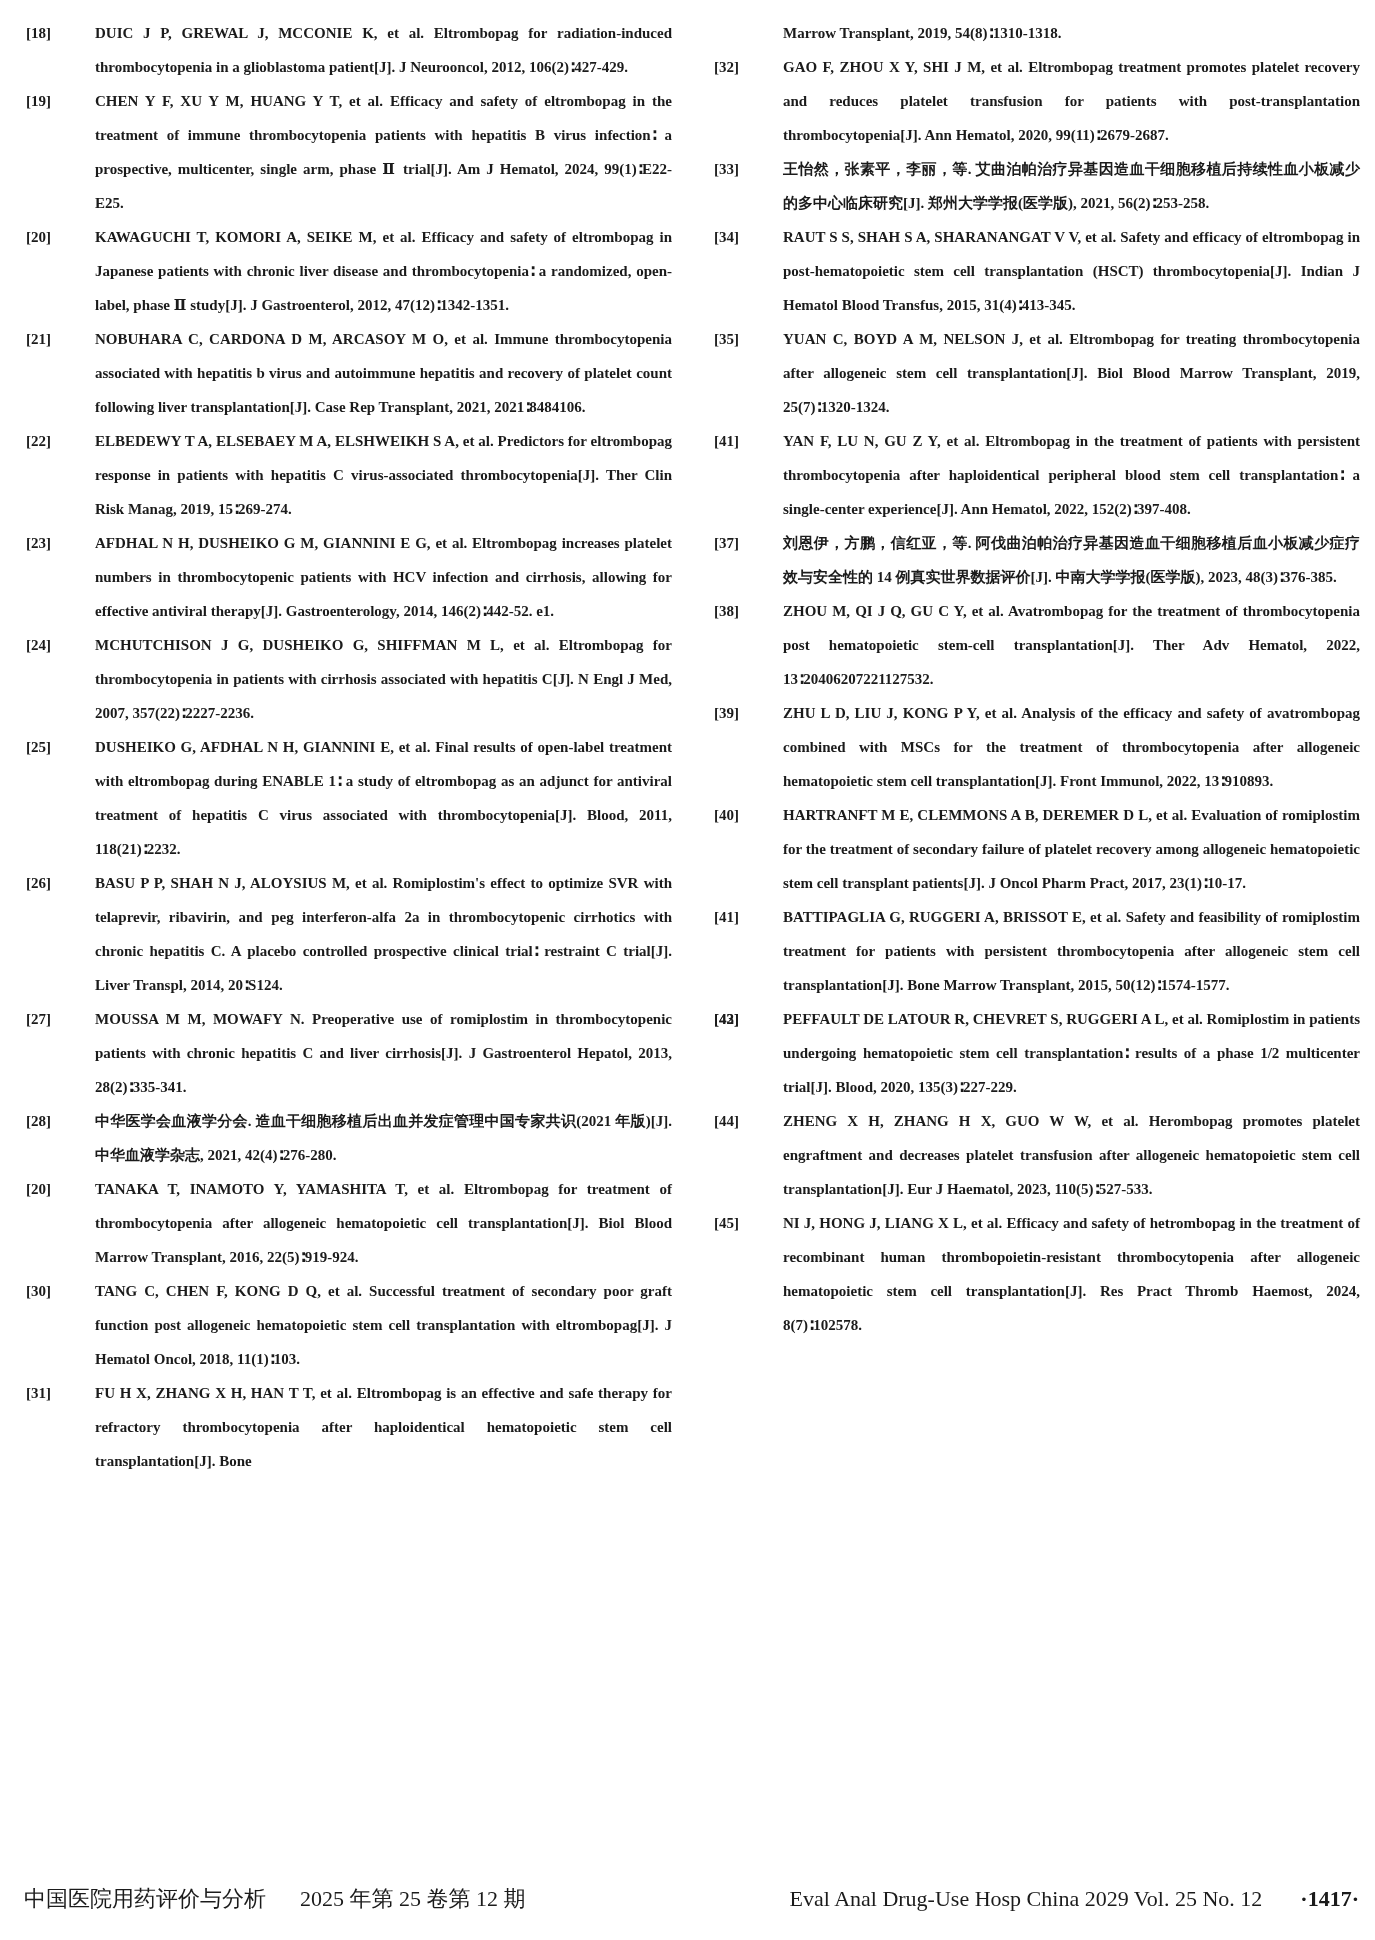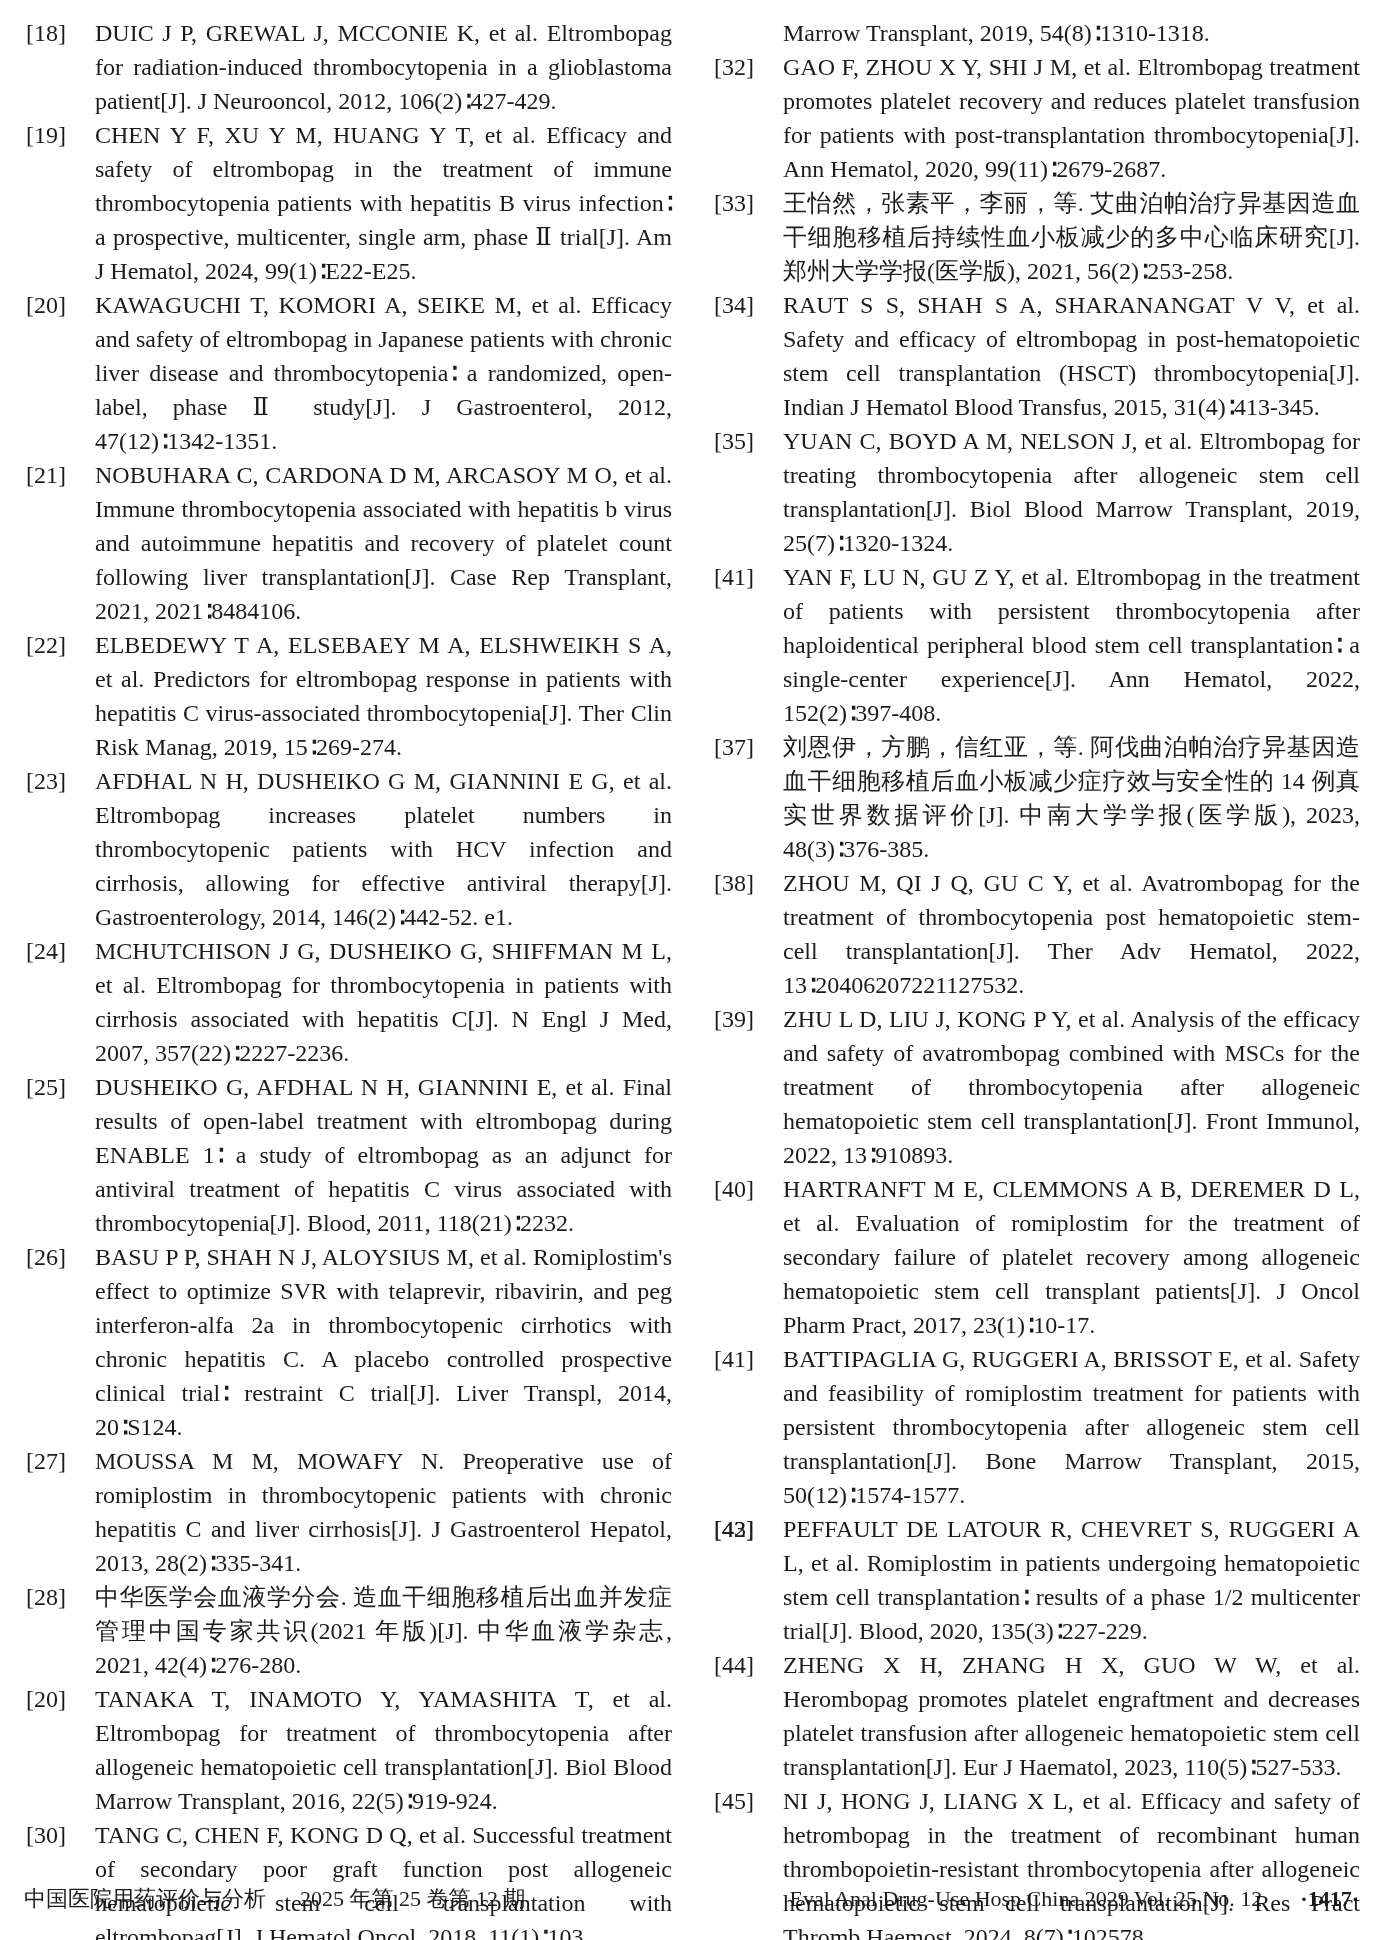--- a/index.html
+++ b/index.html
@@ -10,24 +10,25 @@
     position:relative;overflow:hidden;
   }
   .cols{
     display:flex;gap:40px;
     padding:16px 0 0 24px;
   }
   .col{width:648px;flex:none;}
   .ref{
     position:relative;
     padding-left:71px;
-    font-size:24px;
+    font-size:15px;
     line-height:34px;
     text-align:justify;
     text-justify:inter-word;
+    font-weight:bold;
   }
   .ref .num{
     position:absolute;left:2px;top:0;
     white-space:nowrap;
   }
   .footer{
     position:absolute;
     left:24px;right:16px;top:1882px;
     font-size:22px;line-height:34px;
     display:flex;justify-content:space-between;

